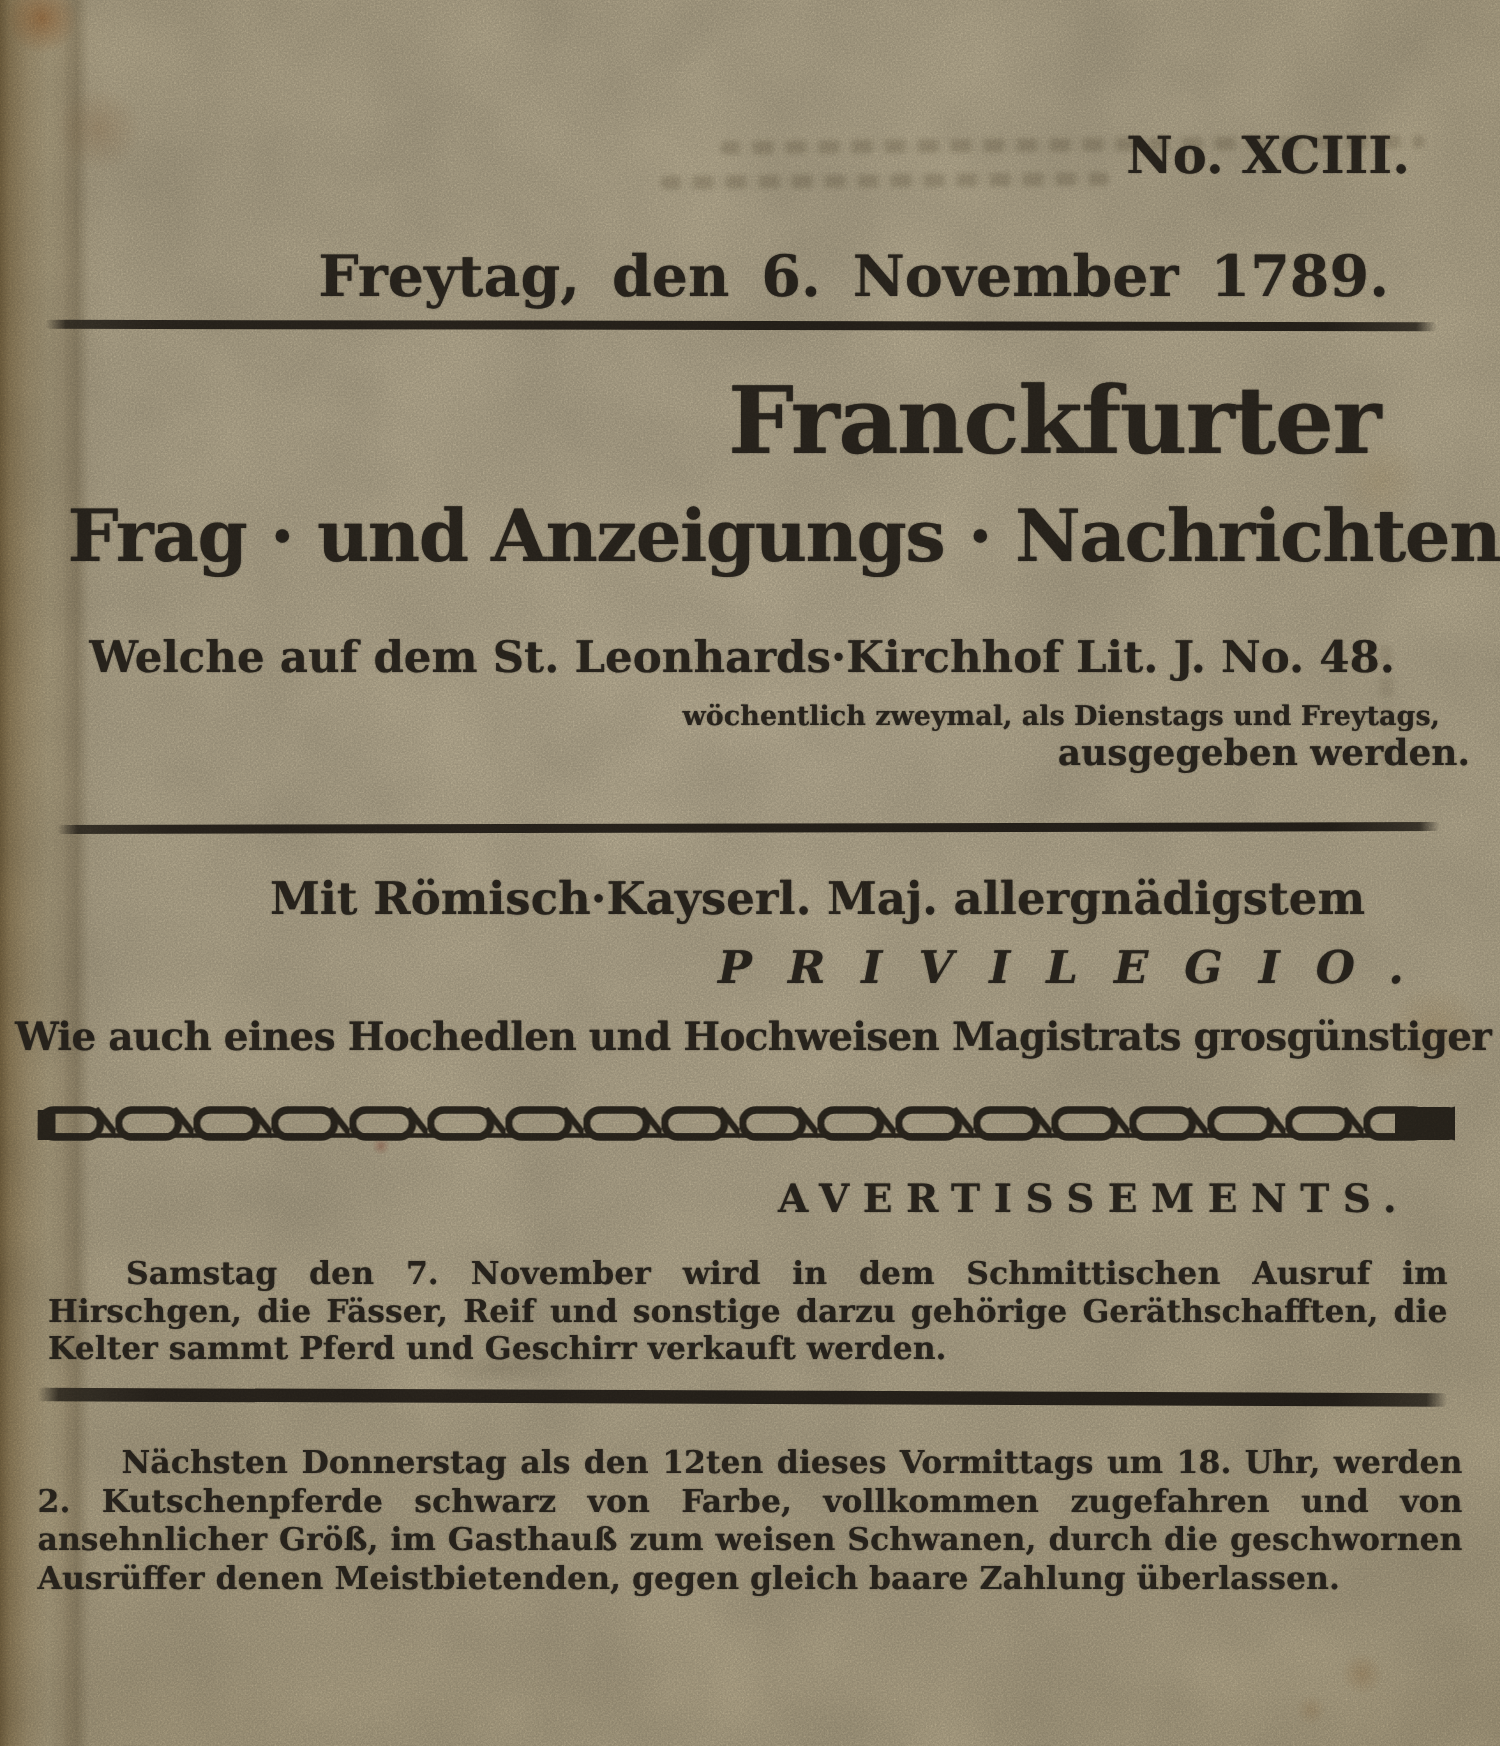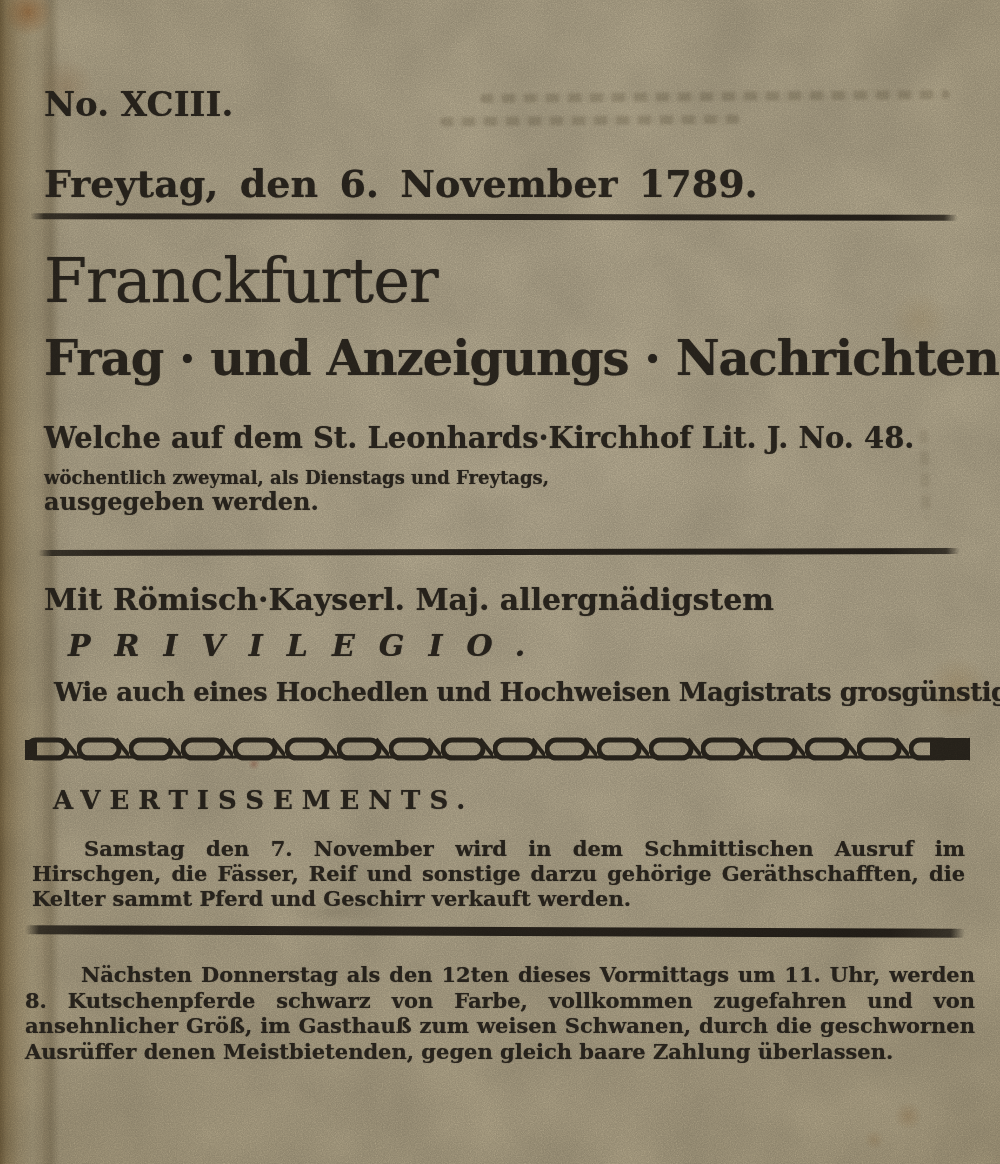--- a/index.html
+++ b/index.html
@@ -40,24 +40,23 @@
     position:absolute;height:9px;border-radius:5px;filter:blur(1.6px);pointer-events:none;
     background:repeating-linear-gradient(90deg, rgba(104,90,62,.26) 0 13px, rgba(104,90,62,.04) 13px 22px);
     transform:rotate(-0.5deg);
   }
   .ghost.g1{top:92px;left:480px;width:470px;}
   .ghost.g2{top:116px;left:440px;width:300px;}
   .ghost.g3{top:470px;left:880px;width:90px;transform:rotate(88deg);opacity:.5;}
 
   
   .t{
-    position:absolute;left:0;right:0;text-align:left;color:#342e25;font-weight:bold;
+    position:absolute;left:0;right:0;text-align:right;color:#342e25;font-weight:bold;
     text-shadow:0 0 1px rgba(51,45,36,.75);
     white-space:nowrap;
-    padding-left:44px;
   }
   .issue{top:84px;right:60px;font-size:34px;}
   .dateline{top:138px;right:74px;font-size:38px;word-spacing:8px;margin-top:23px;}
   .title1{top:244px;right:80px;font-size:62px;letter-spacing:-1px;}
   .title2{top:330px;font-size:48px;letter-spacing:-1px;}
   .address{top:421px;right:70px;font-size:29px;}
   .sched1{top:467px;right:40px;font-size:18px;}
   .sched2{top:487px;right:20px;font-size:24px;}
   .priv1{top:582px;right:90px;font-size:30px;}
   .priv2{top:628px;right:40px;font-size:30px;font-style:italic;letter-spacing:24px;text-indent:24px;}
@@ -96,21 +95,21 @@
   <div class="ghost g1"></div>
   <div class="ghost g2"></div>
   <div class="ghost g3"></div>
 
   <header>
     <div class="t issue">No. XCIII.</div>
     <div class="t dateline">Freytag, den 6. November 1789.</div>
 
     <div class="rule rule1"></div>
 
-    <h1 class="t title1" style="margin:0;font-weight:normal;">Franckfurter</h1>
+    <h1 class="t title1" style="margin:0;font-weight:bold;">Franckfurter</h1>
     <h1 class="t title2" style="margin:0;font-weight:bold;">Frag · und Anzeigungs · Nachrichten</h1>
 
     <div class="t address">Welche auf dem St. Leonhards·Kirchhof Lit. J. No. 48.</div>
     <div class="t sched1">wöchentlich zweymal, als Dienstags und Freytags,</div>
     <div class="t sched2">ausgegeben werden.</div>
 
     <div class="rule rule2"></div>
 
     <div class="t priv1">Mit Römisch·Kayserl. Maj. allergnädigstem</div>
     <div class="t priv2">PRIVILEGIO.</div>
@@ -130,21 +129,21 @@
     <rect x="905" y="6" width="40" height="22" rx="4" fill="#342e24"></rect>
   </svg>
 
   <main>
     <h2 class="t avert" style="margin:0;font-weight:bold;">AVERTISSEMENTS.</h2>
 
     <p class="para para1" style="margin:0;">Samstag den 7. November wird in dem Schmittischen Ausruf im Hirschgen, die Fässer, Reif und sonstige darzu gehörige Geräthschafften, die Kelter sammt Pferd und Geschirr verkauft werden.</p>
 
     <div class="rule rule3"></div>
 
-    <p class="para para2" style="margin:0;">Nächsten Donnerstag als den 12ten dieses Vormittags um 11. Uhr, werden 8. Kutschenpferde schwarz von Farbe, vollkommen zugefahren und von ansehnlicher Größ, im Gasthauß zum weisen Schwanen, durch die geschwornen Ausrüffer denen Meistbietenden, gegen gleich baare Zahlung überlassen.</p>
+    <p class="para para2" style="margin:0;">Nächsten Donnerstag als den 12ten dieses Vormittags um 18. Uhr, werden 2. Kutschenpferde schwarz von Farbe, vollkommen zugefahren und von ansehnlicher Größ, im Gasthauß zum weisen Schwanen, durch die geschwornen Ausrüffer denen Meistbietenden, gegen gleich baare Zahlung überlassen.</p>
   </main>
 
   <svg class="grain" width="1000" height="1164" aria-hidden="true">
     <filter id="paperGrain">
       <feTurbulence type="fractalNoise" baseFrequency="0.85" numOctaves="2" seed="7"></feTurbulence>
       <feColorMatrix type="matrix" values="0 0 0 0 0  0 0 0 0 0  0 0 0 0 0  0.55 0.55 0.55 0 0"></feColorMatrix>
     </filter>
     <filter id="paperMottle">
       <feTurbulence type="fractalNoise" baseFrequency="0.012" numOctaves="3" seed="3"></feTurbulence>
       <feColorMatrix type="matrix" values="0 0 0 0 0  0 0 0 0 0  0 0 0 0 0  0.35 0.35 0.35 0 0"></feColorMatrix>

